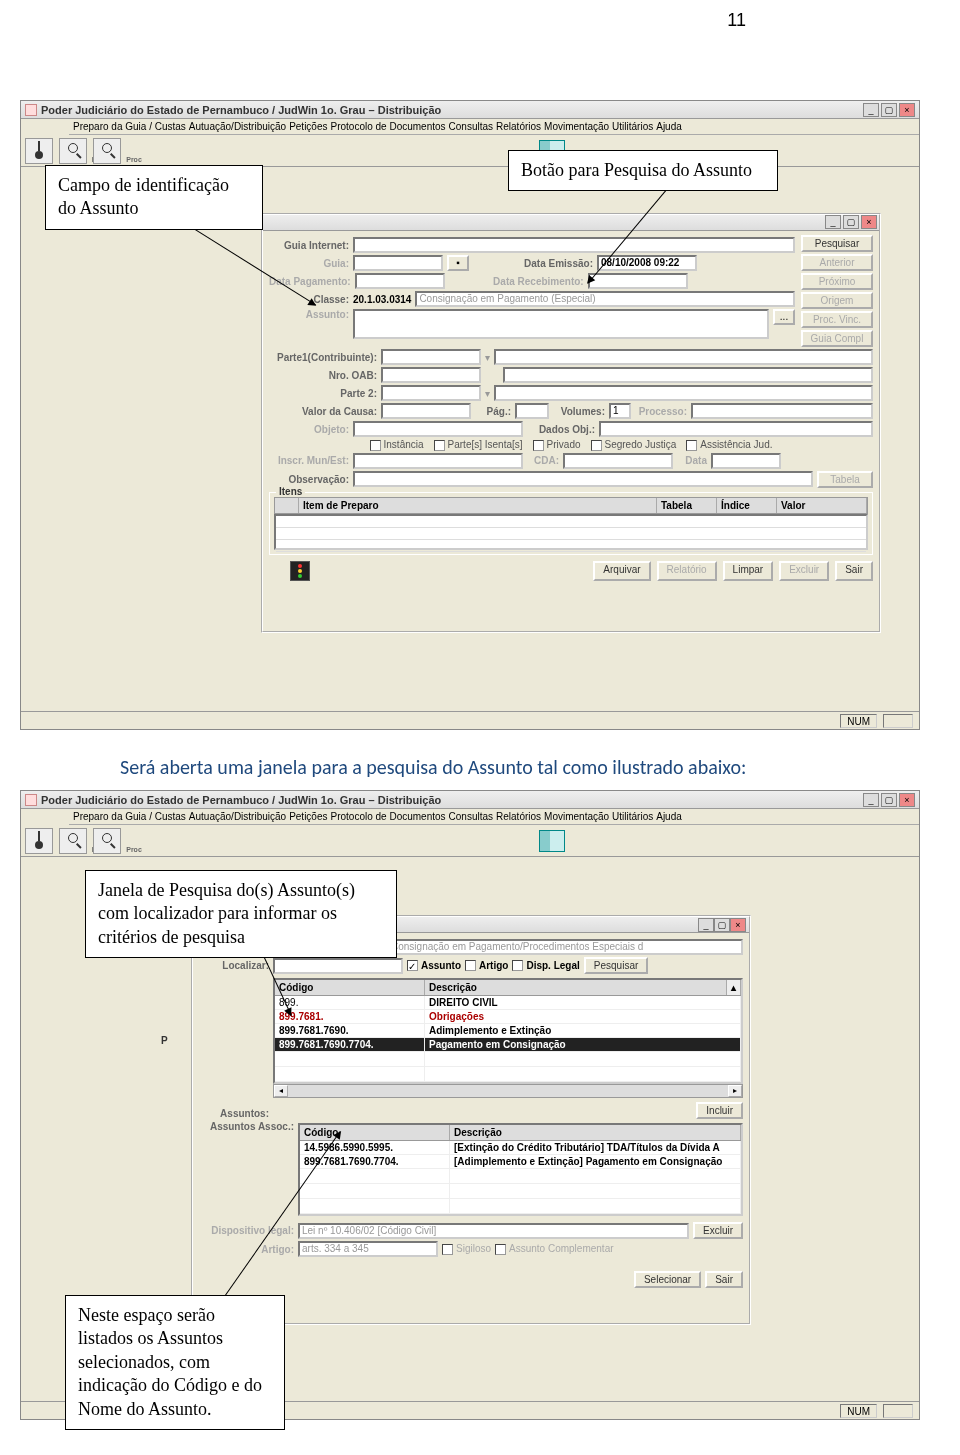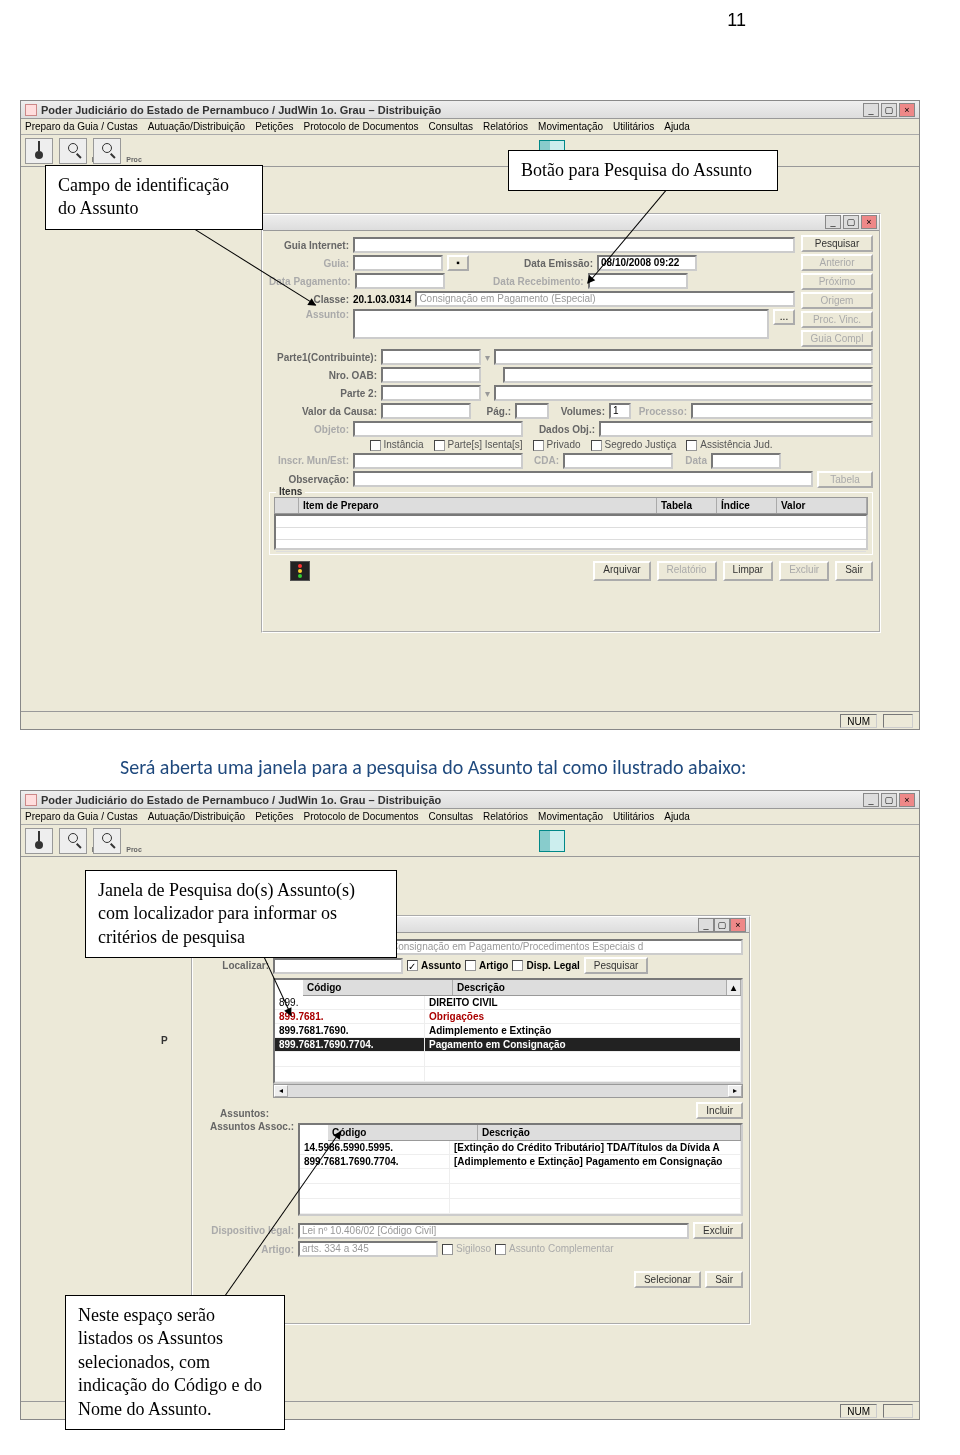--- a/index.html
+++ b/index.html
@@ -7,21 +7,21 @@
   .page { position: relative; width: 776px; height: 1455px; }
   .page-num { position: absolute; top: 10px; right: 30px; font-size: 18px; }
   .callout { position: absolute; background: #fff; border: 1px solid #000; padding: 8px 12px; font-size: 18px; font-family: Times, serif; z-index: 200; line-height: 1.3; }
   .window { position: absolute; left: 20px; width: 900px; background: #ece9d8; border: 1px solid #888; font-size: 10px; }
   .title-bar { background: linear-gradient(#eee,#ddd); height: 18px; display: flex; align-items: center; padding: 0 4px; border-bottom: 1px solid #999; }
   .title-icon { width: 12px; height: 12px; background: #fdd; border: 1px solid #c88; margin-right: 4px; }
   .title-text { font-weight: bold; font-size: 11px; flex: 1; color: #333; }
   .wc { display: flex; gap: 2px; }
   .wcb { width: 16px; height: 14px; background: #ddd; border: 1px solid #888; font-size: 9px; text-align: center; line-height: 12px; }
   .wcb.close { background: #e88; }
-  .menu-bar { background: #ece9d8; border-bottom: 1px solid #aaa; padding: 2px 4px; display: flex; gap: 10px; font-size: 10px; }
+  .menu-bar { background: #ece9d8; border-bottom: 1px solid #aaa; padding: 2px 4px; display: flex; gap: 3px; font-size: 10px; margin-left: 48px; }
   .menu-bar span { white-space: nowrap; cursor: default; }
   .toolbar { background: #ece9d8; border-bottom: 1px solid #999; padding: 2px 4px; display: flex; gap: 6px; align-items: center; height: 32px; }
   .tb-btn { display: inline-block; width: 28px; height: 26px; border: 1px solid #999; background: #eee; position: relative; }
   .tb-btn .stick { position: absolute; left: 12px; top: 2px; width: 2px; height: 10px; background: #333; }
   .tb-btn .stick::after { content:""; position:absolute; left:-3px; top:10px; width:8px; height:8px; border-radius:50%; background:#333; }
   .tb-btn .lbl { position:absolute; bottom:0; left:0; width:100%; font-size:7px; text-align:center; }
   .tb-btn .lens { position:absolute; left:8px; top:4px; width:10px; height:10px; border:1.5px solid #333; border-radius:50%; }
   .tb-btn .lens::after { content:""; position:absolute; right:-5px; bottom:-5px; width:6px; height:1.5px; background:#333; transform:rotate(45deg); }
   .exit-icon { display:inline-block; width:26px; height:22px; border:1px solid #088; background: linear-gradient(90deg,#8cc 40%, #cee 40%); }
   .client { background: #ece9d8; height: 560px; position: relative; }
@@ -52,21 +52,21 @@
   .traffic span { width:4px; height:4px; border-radius:50%; }
   .traffic .r { background:#f33; } .traffic .y { background:#fc3; } .traffic .g { background:#3c3; }
   .desc-text { font-family: Calibri, sans-serif; font-size: 20px; color: #1f497d; }
   .arrow-line { position:absolute; background:#000; transform-origin: 0 0; height:1px; z-index:150; }
   .arrow-line::after { content:""; position:absolute; right:-1px; top:-3px; border-left:8px solid #000; border-top:4px solid transparent; border-bottom:4px solid transparent; }
 
   .inner-win2 { position:absolute; left:170px; top:58px; width:560px; height:410px; background:#ece9d8; border:2px groove #fff; z-index:50; }
   .iw2-title { background:linear-gradient(#eee,#ddd); height:16px; border-bottom:1px solid #999; display:flex; align-items:center; padding:0 3px; }
   .iw2-title .t { color:#555; font-size:10px; flex:1; }
   .tbl2 { border:2px inset #ccc; background:#fff; margin-top:2px; }
-  .tbl2-hdr { display:flex; background:#ddd; border-bottom:1px solid #999; font-weight:bold; font-size:10px;margin-left:28px; }
+  .tbl2-hdr { display:flex; background:#ddd; border-bottom:1px solid #999; font-weight:bold; font-size:10px; }
   .tbl2-hdr div { padding:2px 4px; border-right:1px solid #aaa; }
   .tbl2-row { display:flex; font-size:10px; border-bottom:1px solid #eee; }
   .tbl2-row div { padding:1px 4px; border-right:1px solid #eee; }
   .tbl2-row.sel { background:#222; color:#fff; }
   .tbl2-row.red div { color:#a00; font-weight:bold; }
   .tbl2-row.bold div { font-weight:bold; }
   .scrollbar-h { height:14px; background:#ddd; border:1px solid #999; display:flex; }
   .sb-btn { width:14px; background:#eee; border:1px outset #fff; font-size:8px; text-align:center; line-height:10px; }
   .sb-track { flex:1; }
   .dotbtn { background:#ece9d8; border:2px outset #fff; width:22px; height:16px; font-size:10px; text-align:center; line-height:12px; }

